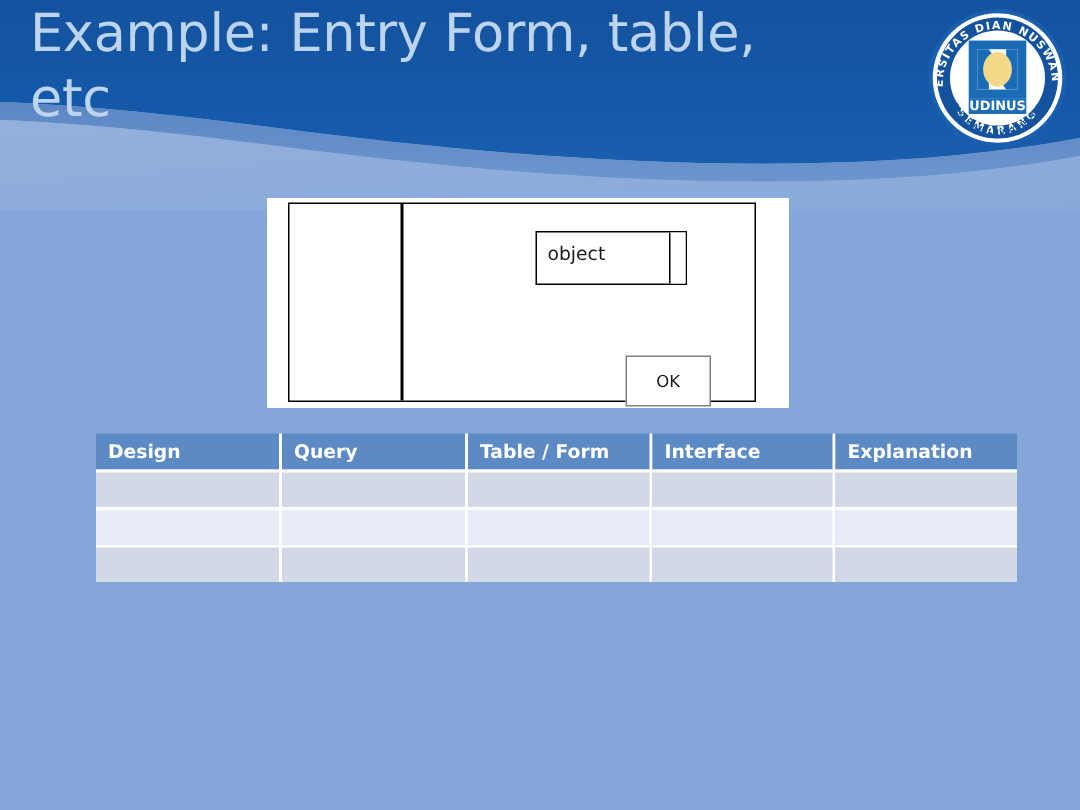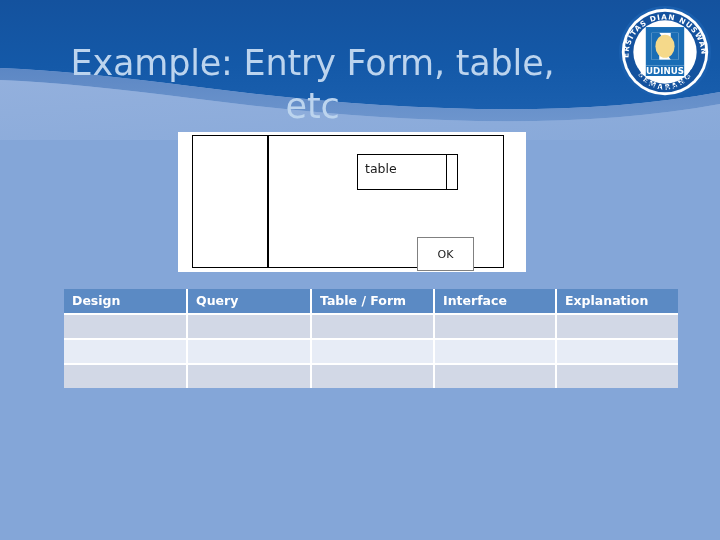--- a/index.html
+++ b/index.html
@@ -32,29 +32,28 @@
   #header-svg {
     position: absolute;
     left: 0; top: 0;
     display: block;
   }
   #slide-title {
     position: absolute;
     left: 20px;
     top: 2px;
     width: 585px;
-    text-align: center;
+    text-align: left;
     font-size: 35px;
     line-height: 43px;
     font-weight: 400;
     color: #bcd4ee;
     letter-spacing: -0.2px;
     font-family: "DejaVu Sans", sans-serif;
     white-space: pre-line;
-    margin-top: 40px;
   }
 
   
   #logo {
     position: absolute;
     left: 617px;
     top: 4px;
     width: 96px;
     height: 96px;
   }
@@ -238,21 +237,21 @@
     </text>
     <text font-size="4.4" font-weight="bold" fill="#14529e" font-family="'DejaVu Sans', sans-serif" letter-spacing="0.5">
       <textPath href="#arcBot" startOffset="50%" text-anchor="middle">FAKULTAS ILMU KOMPUTER</textPath>
     </text>
   </svg>
 
   <div id="form-mock">
     <div id="form-inner">
       <div id="form-divider"></div>
       <div id="object-box">
-        <span id="object-label">table</span>
+        <span id="object-label">object</span>
         <span id="object-spinner"></span>
       </div>
       <div id="ok-button">OK</div>
     </div>
   </div>
 
   <table id="data-table">
     <colgroup>
       <col style="width:124px">
         <col style="width:124px">

